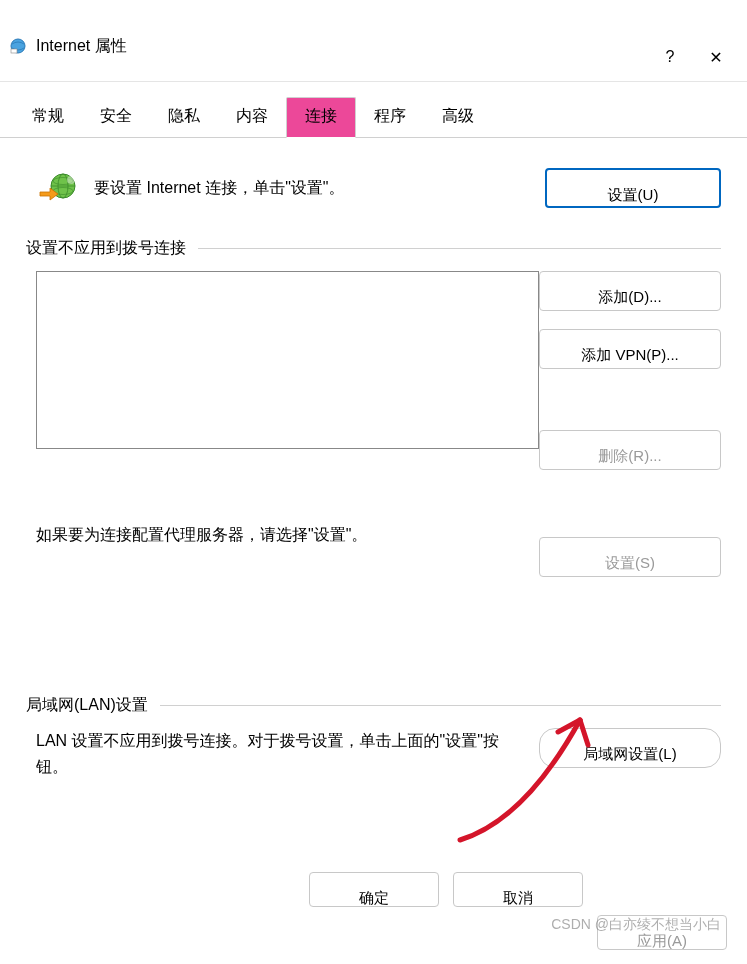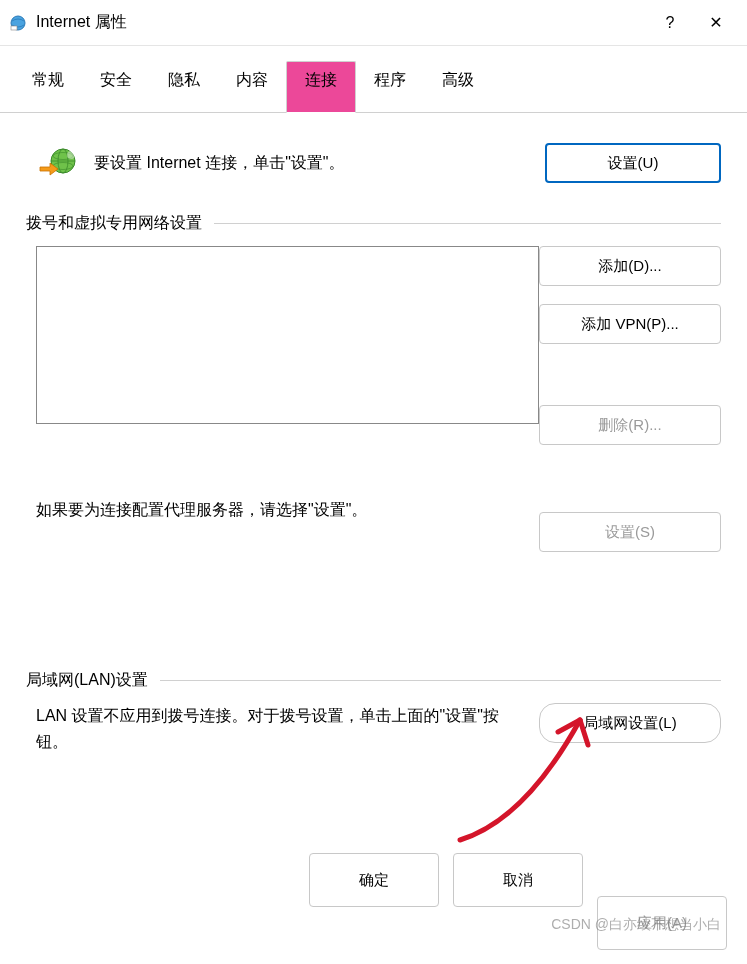--- a/index.html
+++ b/index.html
@@ -13,23 +13,24 @@
       background: #ffffff;
       color: #000;
       width: 747px;
       height: 964px;
       position: relative;
       overflow: hidden;
     }
     .titlebar {
       height: 46px;
       display: flex;
-      align-items: center;
+      align-items: flex-start;
       padding: 0 8px;
       border-bottom: 1px solid #e5e5e5;
+      margin-top: 36px;
     }
     .titlebar .app-icon {
       width: 20px;
       height: 20px;
       margin-right: 8px;
       display: flex;
       align-items: center;
       justify-content: center;
     }
     .titlebar .title {
@@ -47,21 +48,21 @@
       background: transparent;
       border: none;
     }
     .tabs {
       display: flex;
       padding: 14px 14px 0 14px;
       gap: 0;
       border-bottom: 1px solid #d0d0d0;
     }
     .tab {
-      padding: 8px 18px 21px 18px;
+      padding: 8px 18px 10px 18px;
       font-size: 16px;
       color: #000;
       cursor: pointer;
       background: transparent;
       border: none;
       position: relative;
       top: 1px;
     }
     .tab.active {
       border: 1px solid #d0d0d0;
@@ -89,21 +90,21 @@
     }
     .btn {
       height: 40px;
       min-width: 176px;
       background: #fff;
       border: 1px solid #c8c8c8;
       border-radius: 4px;
       font-size: 15px;
       font-family: inherit;
       cursor: pointer;
-      padding: 8px 14px;
+      padding: 16px 14px;
     }
     .btn.primary {
       border: 2px solid #0067c0;
     }
     .btn:disabled {
       color: #9a9a9a;
       cursor: default;
       margin-top: 43px;
     }
     .group-label {
@@ -165,21 +166,21 @@
     }
     .footer {
       position: absolute;
       bottom: 14px;
       right: 20px;
       display: flex;
       gap: 14px;
     }
     .footer .btn {
       min-width: 130px;
-      height: 54px;
+      height: 35px;
     }
     .arrow-annotation {
       position: absolute;
       left: 430px;
       top: 690px;
       pointer-events: none;
     }
     .watermark {
       position: absolute;
       bottom: 30px;
@@ -229,21 +230,21 @@
         <ellipse cx="25" cy="21" rx="10" ry="3.5" fill="none" stroke="#3a8a2a" stroke-width="0.6"></ellipse>
         <circle cx="33" cy="10" r="4" fill="#fff" opacity="0.4"></circle>
         <path d="M2 22 L12 22 L12 18 L20 24 L12 30 L12 26 L2 26 Z" fill="#f59b1a" stroke="#c97200" stroke-width="0.8"></path>
       </svg>
     </span>
     <span class="setup-text">要设置 Internet 连接，单击"设置"。</span>
     <button class="btn primary">设置(U)</button>
   </div>
 
   <div class="group-label">
-    <span>拨号和虚拟专用网络设置</span>
+    <span>设置不应用到拨号连接</span>
     <span class="line"></span>
   </div>
 
   <div class="dial-row">
     <div class="listbox"></div>
     <div class="dial-buttons">
       <button class="btn">添加(D)...</button>
       <button class="btn">添加 VPN(P)...</button>
       <button class="btn" disabled="">删除(R)...</button>
     </div>

